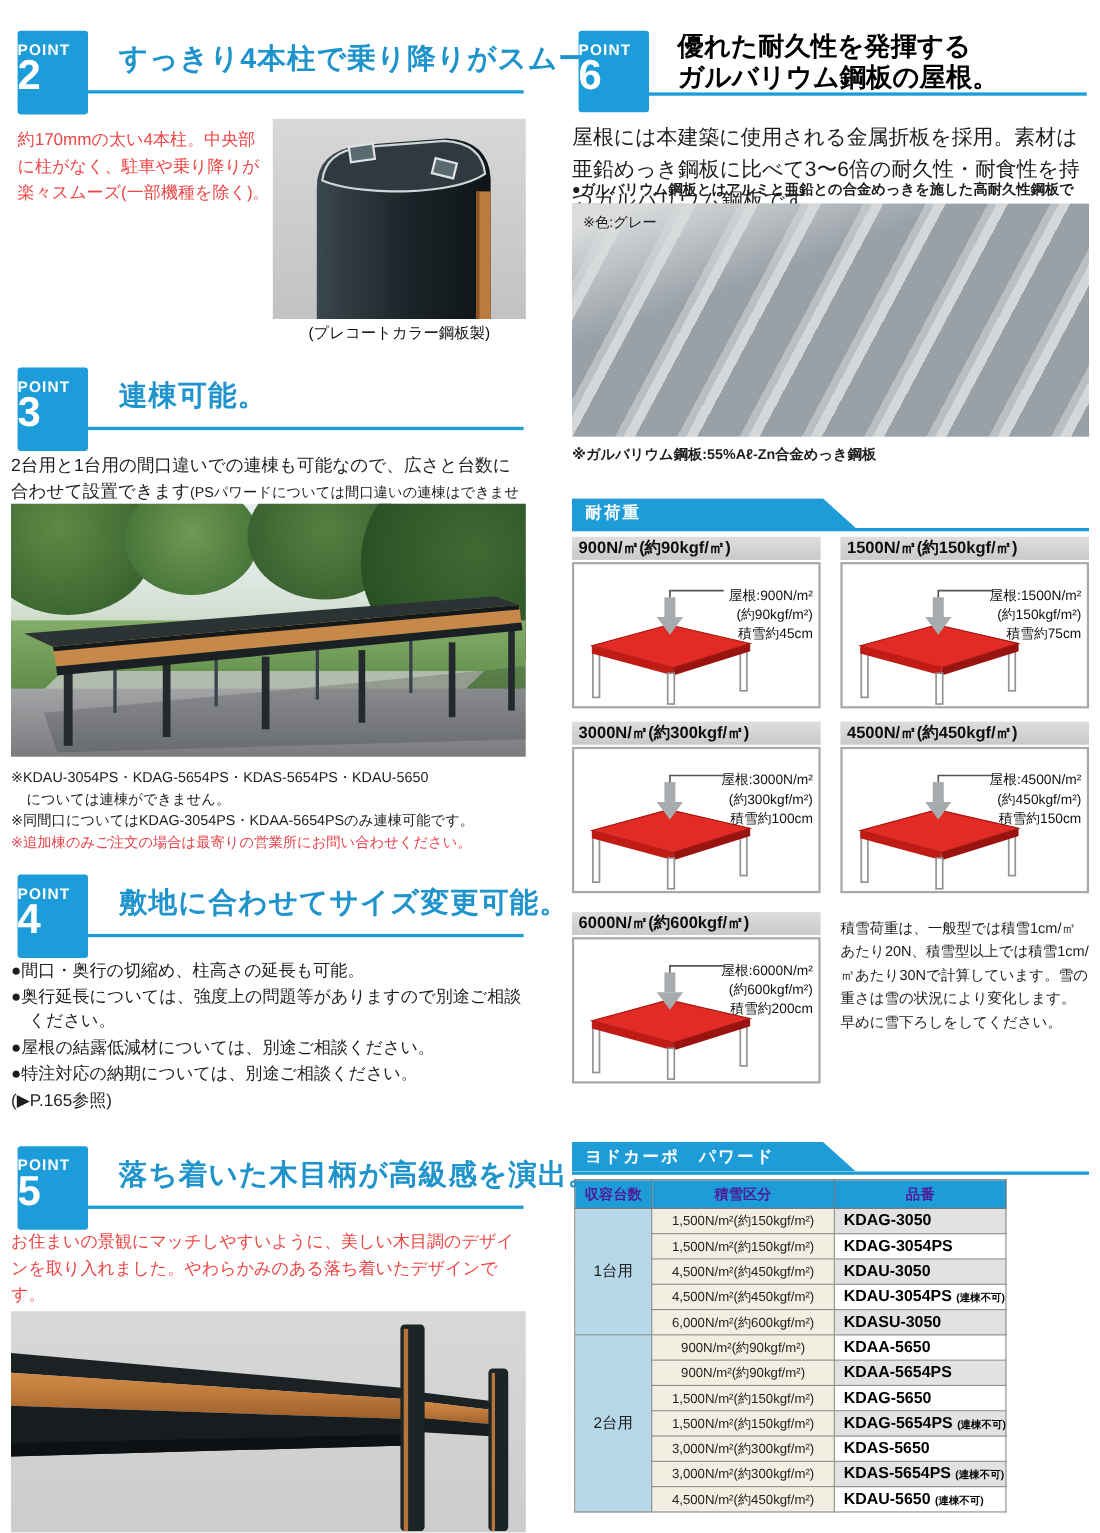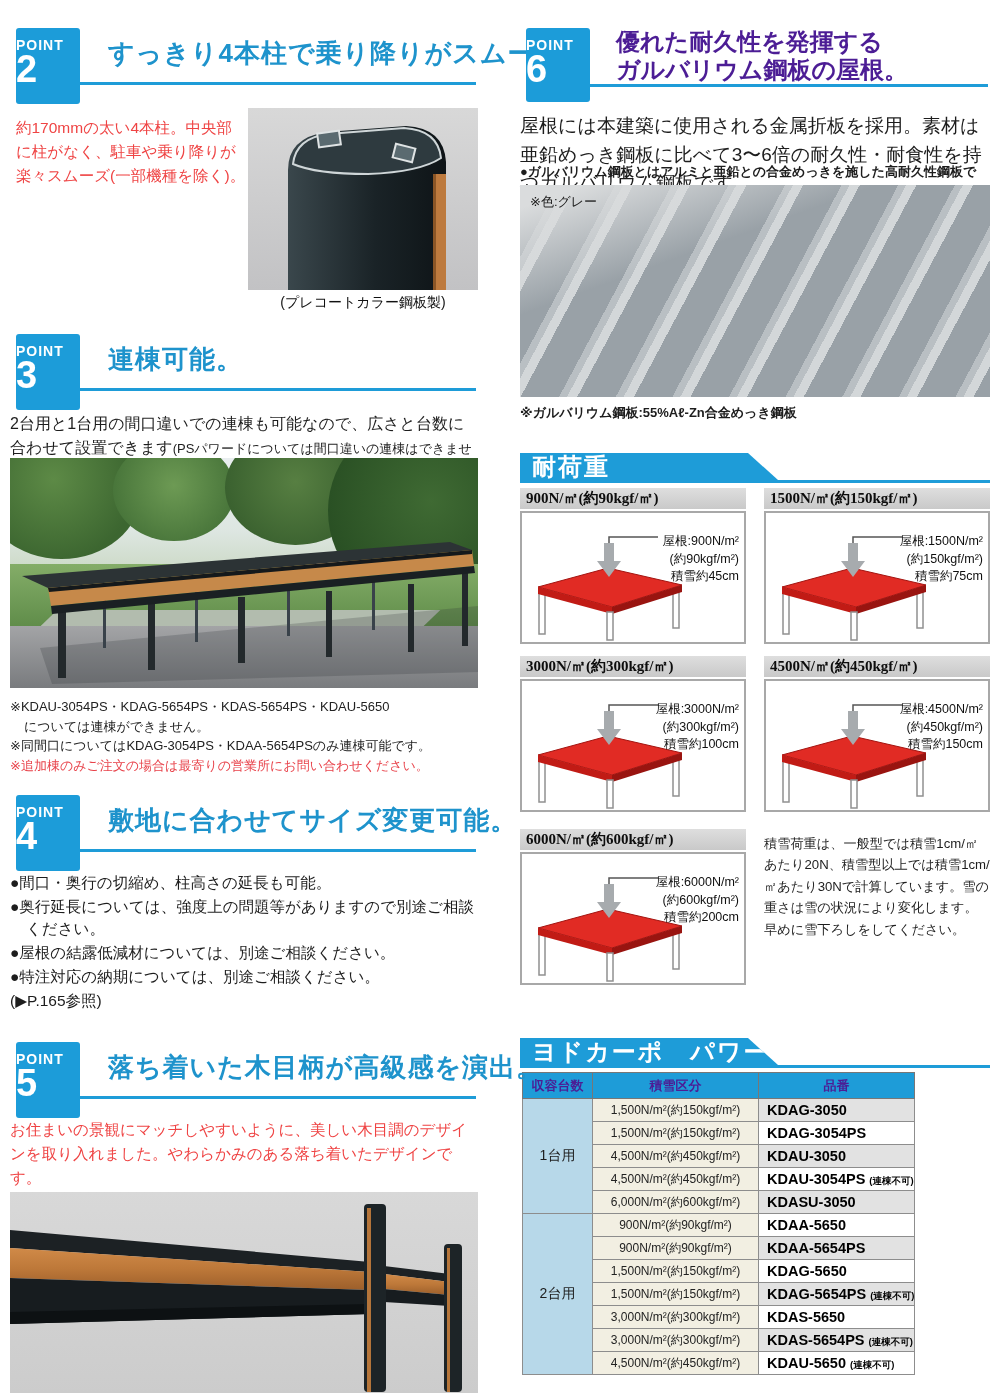--- a/index.html
+++ b/index.html
@@ -8,21 +8,21 @@
   .col{position:absolute;top:0;height:100%;}
   .col-left{left:10px;width:468px;}
   .col-right{left:520px;width:470px;}
 
   
   .point-header{position:absolute;left:0;right:0;height:90px;}
   .badge{position:absolute;left:6px;top:4px;width:64px;height:76px;background:#1C9CD9;border-radius:3px;color:#fff;text-align:left;z-index:2;}
   .badge .pt{font-size:14px;font-weight:bold;letter-spacing:1px;margin-top:9px;}
   .badge .num{font-size:38px;font-weight:bold;line-height:.88;}
   .ptitle{position:absolute;left:98px;top:12px;color:#1E93CC;font-weight:bold;font-size:26px;letter-spacing:1px;white-space:nowrap;z-index:1;}
-  .ptitle2{position:absolute;left:96px;color:#4c1d95;font-weight:bold;font-size:24px;white-space:nowrap;z-index:1;}
+  .ptitle2{position:absolute;left:96px;color:#000000;font-weight:bold;font-size:24px;white-space:nowrap;z-index:1;}
   .underline{position:absolute;left:62px;right:2px;top:58px;height:3px;background:#1E9CD8;}
 
   .body-text{font-size:15.5px;line-height:1.55;color:#ef4444;}
   .red{color:#E8424A;}
 
   
   .p2-body{position:absolute;top:116px;left:6px;width:230px;}
   .p2-img{position:absolute;top:108px;left:238px;width:230px;height:182px;background:linear-gradient(180deg,#d8d8d8,#c2c2c4);overflow:hidden;}
   .p2-caption{position:absolute;top:294px;left:238px;width:230px;text-align:center;font-size:14px;color:#111;}
 
@@ -54,28 +54,28 @@
   .p6-body{position:absolute;top:112px;left:0;width:470px;font-size:19px;line-height:1.5;color:#1d1d1d;}
   .p6-note{position:absolute;top:163px;left:0;width:470px;font-size:13px;font-weight:bold;color:#1d1d1d;}
   .p6-img{position:absolute;top:185px;left:0;width:470px;height:212px;background:#dadcdd;overflow:hidden;}
   .ribs{position:absolute;inset:0;background:repeating-linear-gradient(118deg,#99a1a7 0 34px,#b9bfc3 34px 41px,#d3d7d9 41px 50px);}
   .ribs-fade{position:absolute;inset:0;background:linear-gradient(160deg,#dadcdd 6%,rgba(218,220,221,0) 34%);}
   .p6-img-label{position:absolute;top:8px;left:10px;font-size:13px;color:#1a1a1a;z-index:3;}
   .p6-caption{position:absolute;top:404px;left:0;font-size:13px;font-weight:bold;color:#1d1d1d;}
 
   
   .banner{position:absolute;left:0;width:470px;height:29px;border-bottom:3px solid #1E9CD8;}
-  .banner .tab{position:absolute;left:0;bottom:0;width:258px;height:27px;background:#1E9CD8;clip-path:polygon(0 0,calc(100% - 30px) 0,100% 100%,0 100%);color:#fff;font-weight:bold;font-size:24px;line-height:27px;padding-left:12px;letter-spacing:2px;box-sizing:border-box;}
+  .banner .tab{position:absolute;left:0;bottom:0;width:258px;height:27px;background:#1E9CD8;clip-path:polygon(0 0,calc(100% - 30px) 0,100% 100%,0 100%);color:#fff;font-weight:bold;font-size:15px;line-height:27px;padding-left:12px;letter-spacing:2px;box-sizing:border-box;}
   .banner-load{top:451px;}
   .banner-table{top:1036px;}
 
   
   .cards{position:absolute;top:488px;left:0;width:470px;height:540px;}
   .card{position:absolute;width:226px;}
-  .card-head{height:21px;background:linear-gradient(180deg,#dedede,#c9c9c9);font-size:15px;font-weight:bold;color:#0d0d0d;line-height:21px;padding-left:6px;font-family:Liberation Serif, serif;}
+  .card-head{height:21px;background:linear-gradient(180deg,#dedede,#c9c9c9);font-size:15px;font-weight:bold;color:#0d0d0d;line-height:21px;padding-left:6px;}
   .card-box{position:relative;margin-top:2px;height:133px;background:#fff;border:2px solid #a8a8a8;box-sizing:border-box;}
   .card-label{position:absolute;right:5px;top:20px;font-size:12.5px;line-height:1.4;text-align:right;color:#101010;}
   .snow-note{position:absolute;left:244px;top:345px;width:226px;font-size:13.2px;line-height:1.62;color:#1d1d1d;}
 
   
   .model-table{position:absolute;top:1072px;left:2px;border-collapse:collapse;table-layout:fixed;width:392px;border:1px solid #666;}
   .model-table th{background:#1E9CD8;color:#4c1d95;font-size:13px;font-weight:bold;height:25px;border:1px solid #777;padding:0;}
   .model-table td{border:1px solid #8d8d8d;height:23px;padding:0 4px;box-sizing:border-box;}
   .model-table td.cap{background:#B7D8E9;text-align:center;font-size:14px;color:#1d1d1d;}
   .model-table td.snow{background:#F2EFE2;text-align:center;font-size:12px;color:#222;}

